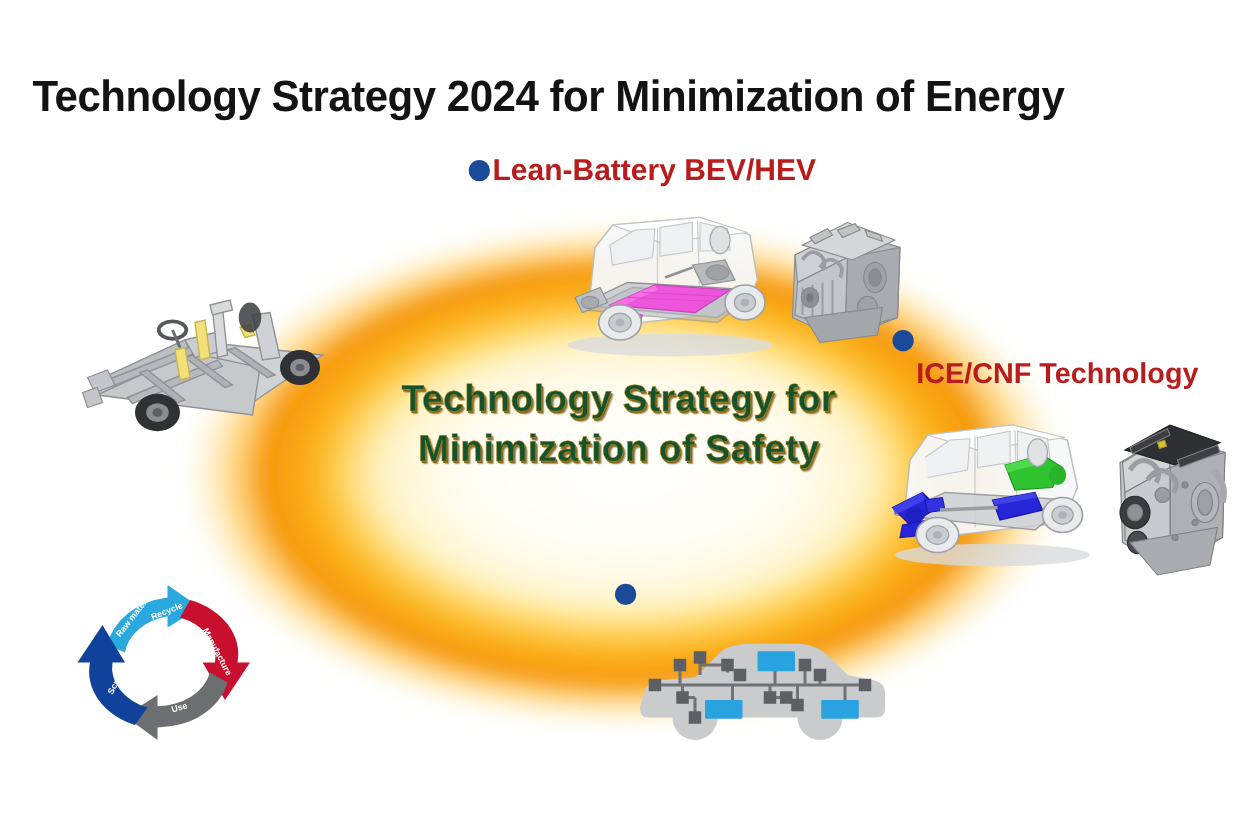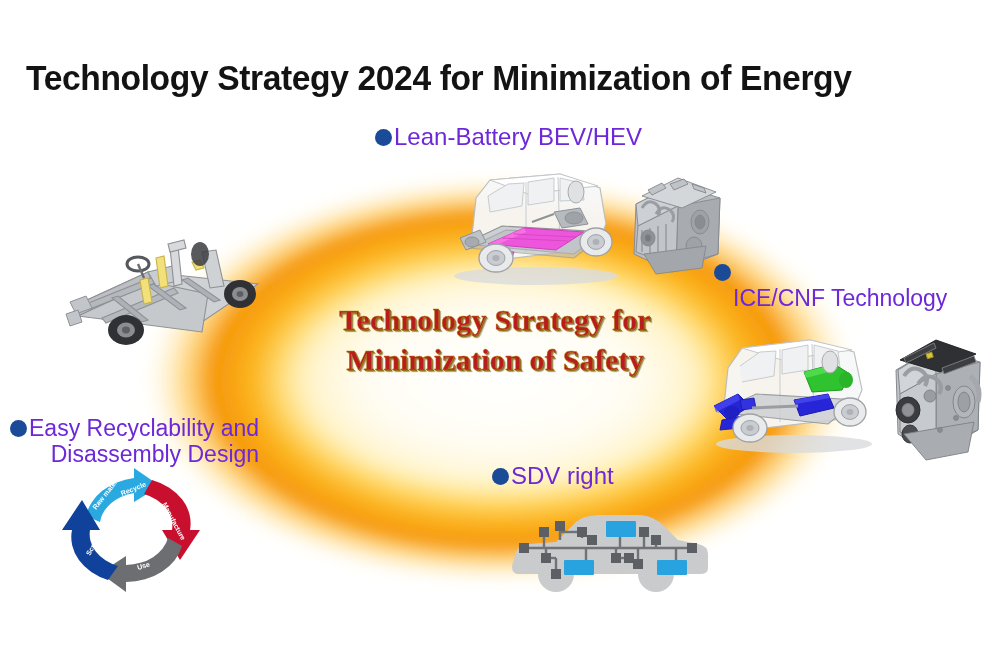--- a/index.html
+++ b/index.html
@@ -20,33 +20,32 @@
 
   
   .ring-wrap{position:absolute;left:130px;top:165px;width:740px;height:430px;}
   .ring-wrap svg{display:block;width:100%;height:100%;}
 
   
   .center-text{
     position:absolute;left:280px;top:300px;width:430px;
     text-align:center;line-height:1.32;
     font-size:30px;font-weight:bold;
-    color:#b91c1c;
+    color:#14532d;
     letter-spacing:0.2px;
     text-shadow:
        1px 1px 0 #8c6a16,
        2px 2px 1px rgba(90,65,10,.55),
        0 0 2px #fff4c2;
-    font-family: Liberation Serif, serif;
     -webkit-text-stroke:0.4px #b08a20;
   }
   .center-text .l2{display:block;}
 
   
-  .callout{position:absolute;font-weight:normal;color:#6d28d9;line-height:1.12;}
+  .callout{position:absolute;font-weight:bold;color:#b91c1c;line-height:1.12;}
   .callout .bullet{
     display:inline-block;width:17px;height:17px;border-radius:50%;
     background:#1b4a99;vertical-align:-1px;margin-right:2px;
   }
   .callout .txt{display:inline;}
   .callout.two-line .txt2{display:block;margin-left:19px;text-align:right;}
 
   #cb-lean{left:375px;top:124px;font-size:24px;white-space:nowrap;}
   #cb-light{left:8px;top:186px;font-size:24px;white-space:nowrap;}
   #cb-ice{left:714px;top:260px;font-size:23px;white-space:nowrap;}
@@ -424,22 +423,18 @@
   <div class="callout" id="cb-lean">
     <span class="bullet"></span><span class="txt">Lean-Battery BEV/HEV</span>
   </div>
 
 
   <div class="callout two-line" id="cb-ice">
     <span class="bullet"></span>
     <span class="txt2">ICE/CNF Technology</span>
   </div>
 
-  <div class="callout two-line" id="cb-easy">
-    <span class="bullet"></span><span class="txt">Easy Recyclability and</span>
-    <span class="txt2">Disassembly Design</span>
-  </div>
 
   <div class="callout" id="cb-sdv">
-    <span class="bullet"></span><span class="txt">SDV right</span>
+    <span class="bullet"></span>
   </div>
 
 </div>
 
 </body></html>

